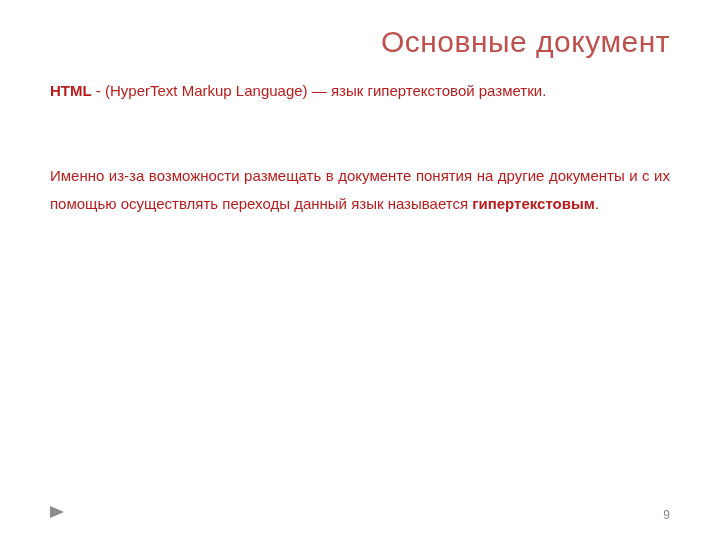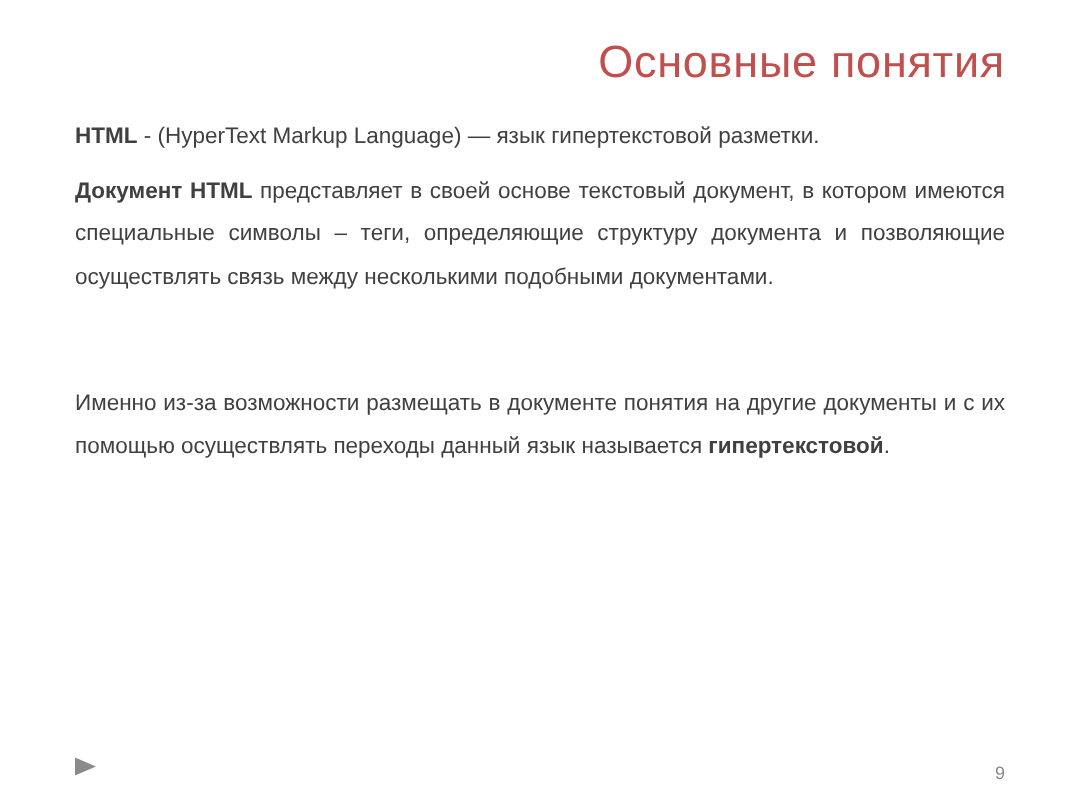--- a/index.html
+++ b/index.html
@@ -23,21 +23,21 @@
     }
     .title {
       color: #C0504D;
       font-size: 30px;
       font-weight: normal;
       text-align: right;
       margin-bottom: 18px;
       letter-spacing: 0.5px;
     }
     .content {
-      color: #404040;
+      color: #b91c1c;
       font-size: 15px;
       line-height: 1.9;
     }
     .para {
       margin-bottom: 8px;
       text-align: justify;
     }
     .para1 {
       text-align: left;
     }
@@ -64,35 +64,32 @@
       right: 0;
       bottom: 0;
       color: #888;
       font-size: 12px;
     }
   </style>
 </head>
 <body>
 
 <div class="slide">
-  <h1 class="title">Основные понятия</h1>
+  <h1 class="title">Основные документ</h1>
 
   <div class="content">
     <p class="para para1">
       <span class="bold">HTML</span><span> - (HyperText Markup Language) — язык гипертекстовой разметки.</span>
     </p>
 
-    <p class="para">
-      <span class="bold">Документ HTML</span><span> представляет в своей основе текстовый документ, в котором имеются специальные символы – теги, определяющие структуру документа и позволяющие осуществлять связь между несколькими подобными документами.</span>
-    </p>
 
     <div class="gap"></div>
 
     <p class="para">
-      <span>Именно из-за возможности размещать в документе понятия на другие документы и с их помощью осуществлять переходы данный язык называется </span><span class="bold">гипертекстовой</span><span>.</span>
+      <span>Именно из-за возможности размещать в документе понятия на другие документы и с их помощью осуществлять переходы данный язык называется </span><span class="bold">гипертекстовым</span><span>.</span>
     </p>
   </div>
 
   <div class="footer">
     <span class="arrow">
       <svg width="14" height="12" viewBox="0 0 14 12">
         <polygon points="0,0 14,6 0,12" fill="#8B8B8B"></polygon>
       </svg>
     </span>
     <span class="page-num">9</span>

